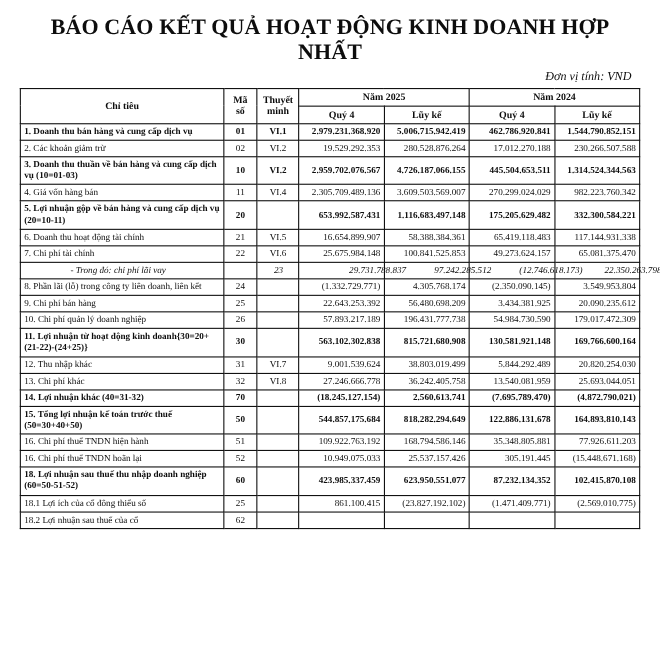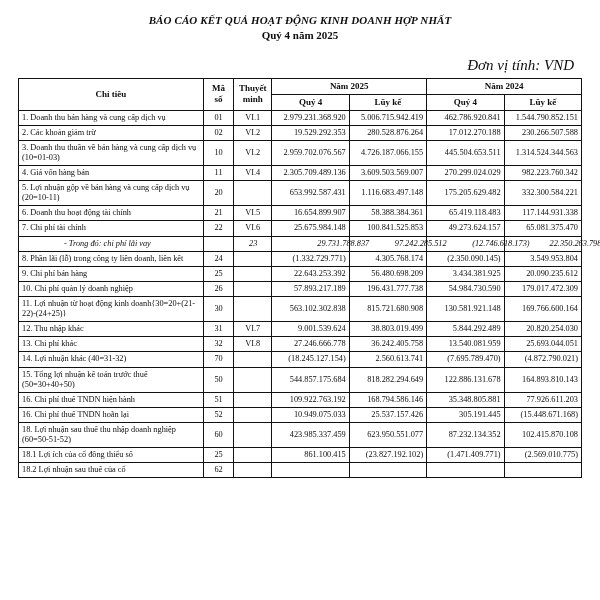--- a/index.html
+++ b/index.html
@@ -17,37 +17,36 @@
   .page {
     width: 600px;
     height: 600px;
     box-sizing: border-box;
     padding: 10px 18px 0 18px;
     position: relative;
   }
   .doc-title {
     text-align: center;
     font-weight: bold;
-    font-size: 11px;
+    font-size: 20px;
     letter-spacing: 0.1px;
     margin: 4px 0 2px 0;
     line-height: 1.15;
-    font-style: italic;
   }
   .doc-subtitle {
     text-align: center;
     font-weight: bold;
     font-size: 11px;
     margin: 0 0 6px 0;
   }
   .unit-line {
     text-align: right;
     font-style: italic;
-    font-size: 15px;
-    margin: 16px 8px 4px 0;
+    font-size: 11px;
+    margin: 4px 8px 4px 0;
   }
   table.fin {
     border-collapse: collapse;
     width: 100%;
     font-size: 8.3px;
     table-layout: fixed;
   }
   table.fin th, table.fin td {
     border: 0.8px solid #111;
     padding: 2px 3px;
@@ -69,30 +68,29 @@
     text-align: left;
   }
   td.ctr {
     text-align: center;
     margin-top: 30px;
   }
   td.num {
     text-align: right;
     font-variant-numeric: tabular-nums;
   }
-  tr.bold td { font-weight: normal; }
+  tr.bold td { font-weight: bold; }
   td.ital, tr.ital td { font-style: italic; padding-left: 45px; }
 </style>
 </head>
 <body>
 
 <div class="page">
 
   <div class="doc-title">BÁO CÁO KẾT QUẢ HOẠT ĐỘNG KINH DOANH HỢP NHẤT</div>
-  <div class="doc-subtitle">Quý 4 năm 2025</div>
   <div class="unit-line">Đơn vị tính:  VND</div>
 
   <table class="fin">
     <colgroup>
       <col class="c-label">
       <col class="c-ma">
       <col class="c-tm">
       <col class="c-num">
       <col class="c-num">
       <col class="c-num">

